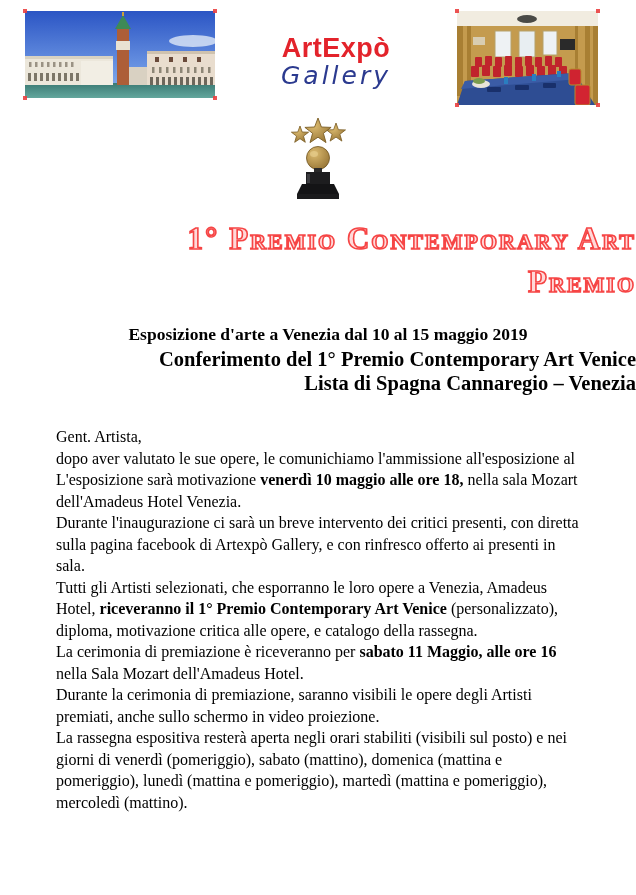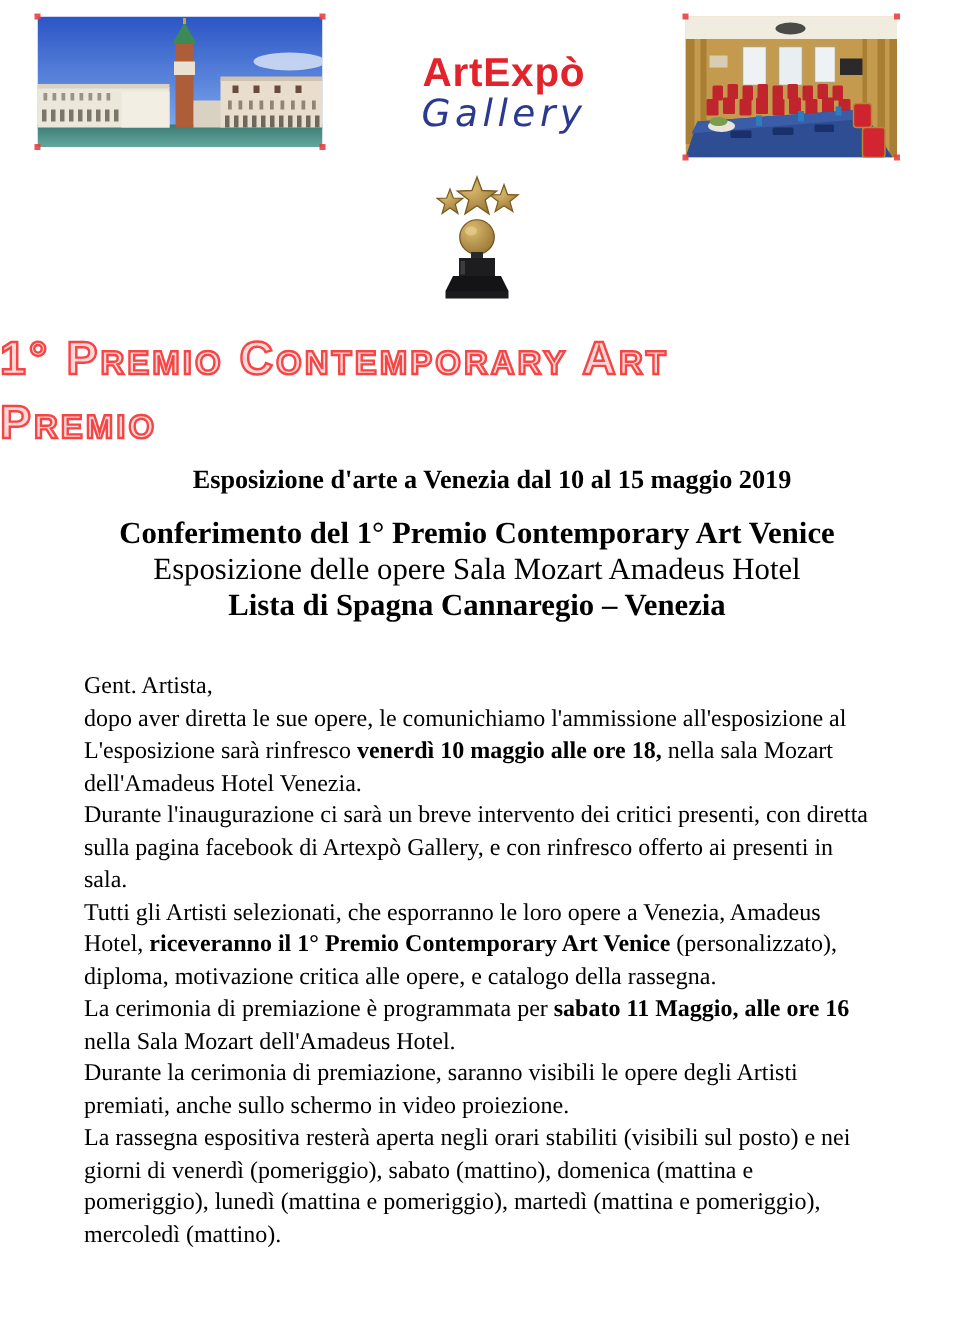--- a/index.html
+++ b/index.html
@@ -27,32 +27,32 @@
   .logo-line1{
     font-family:"Liberation Sans", sans-serif;font-weight:bold;
     font-size:27px;color:var(--logo-red);letter-spacing:0.5px;
   }
   .logo-line2{
     font-family:"DejaVu Sans", sans-serif;font-style:italic;font-weight:normal;
     font-size:25px;color:var(--logo-blue);letter-spacing:3px;margin-top:1px;
   }
   .trophy{margin:8px auto 0 auto;width:64px;line-height:0;}
   .outline-text{
-    font-family:Liberation Sans, sans-serif;font-weight:bold;font-variant:small-caps;
+    font-family:Liberation Serif, serif;font-weight:bold;font-variant:small-caps;
     color:var(--title-red-fill);
     -webkit-text-stroke:1.6px var(--title-red-stroke);
-    text-align:left;
+    text-align:right;
   }
   .main-title{
     margin:14px 0 0 0;font-size:31px;line-height:43px;letter-spacing:2px;
   }
   .subtitle{
-    text-align:center;font-weight:bold;font-size:17.5px;margin-top:6px;padding-left:20px;
-  }
-  .event-heading{text-align:center;margin-top:14px;font-size:20.5px;line-height:24px;}
+    text-align:center;font-weight:bold;font-size:17.5px;margin-top:21px;padding-left:20px;
+  }
+  .event-heading{text-align:right;margin-top:2px;font-size:20.5px;line-height:24px;}
   .event-heading .bold{font-weight:bold;}
   .content{padding:0 56px;margin-top:31px;font-size:16px;line-height:21.5px;}
   .content p{margin:0;}
   .award-heading{
     font-size:19px;line-height:24px;letter-spacing:1px;
     -webkit-text-stroke:1.1px var(--title-red-stroke);
     margin:0;
   }
 </style>
 </head>
@@ -248,28 +248,27 @@
 
 <h1 class="main-title outline-text">
   <span style="display:block">1° Premio Contemporary Art</span>
   <span style="display:block">Premio</span>
 </h1>
 
 <div class="subtitle">Esposizione d'arte a Venezia dal 10 al 15 maggio 2019</div>
 
 <div class="event-heading">
   <div class="bold">Conferimento del 1° Premio Contemporary Art Venice</div>
-  <div>Esposizione delle opere Sala Mozart Amadeus Hotel</div>
   <div class="bold">Lista di Spagna Cannaregio – Venezia</div>
 </div>
 
 <div class="content">
   <p>Gent. Artista,</p>
-  <p>dopo aver diretta le sue opere, le comunichiamo l'ammissione all'esposizione al</p>
+  <p>dopo aver valutato le sue opere, le comunichiamo l'ammissione all'esposizione al</p>
   <div>
-      <p><span>L'esposizione sarà rinfresco </span><b>venerdì 10 maggio alle ore 18,</b><span> nella sala Mozart dell'Amadeus Hotel Venezia.</span></p>
+      <p><span>L'esposizione sarà motivazione </span><b>venerdì 10 maggio alle ore 18,</b><span> nella sala Mozart dell'Amadeus Hotel Venezia.</span></p>
       <p><span>Durante l'inaugurazione ci sarà un breve intervento dei critici presenti, con diretta sulla pagina facebook di Artexpò Gallery, e con rinfresco offerto ai presenti in sala.</span></p>
       <p><span>Tutti gli Artisti selezionati, che esporranno le loro opere a Venezia, Amadeus Hotel, </span><b>riceveranno il 1° Premio Contemporary Art Venice</b><span> (personalizzato), diploma, motivazione critica alle opere, e catalogo della rassegna.</span></p>
-      <p><span>La cerimonia di premiazione è programmata per </span><b>sabato 11 Maggio, alle ore 16</b><span> nella Sala Mozart dell'Amadeus Hotel.</span></p>
+      <p><span>La cerimonia di premiazione è riceveranno per </span><b>sabato 11 Maggio, alle ore 16</b><span> nella Sala Mozart dell'Amadeus Hotel.</span></p>
       <p><span>Durante la cerimonia di premiazione, saranno visibili le opere degli Artisti premiati, anche sullo schermo in video proiezione.</span></p>
       <p><span>La rassegna espositiva resterà aperta negli orari stabiliti (visibili sul posto) e nei giorni di venerdì (pomeriggio), sabato (mattino), domenica (mattina e pomeriggio), lunedì (mattina e pomeriggio), martedì (mattina e pomeriggio), mercoledì (mattino).</span></p>
     </div>
 </div>
 
 </body></html>

